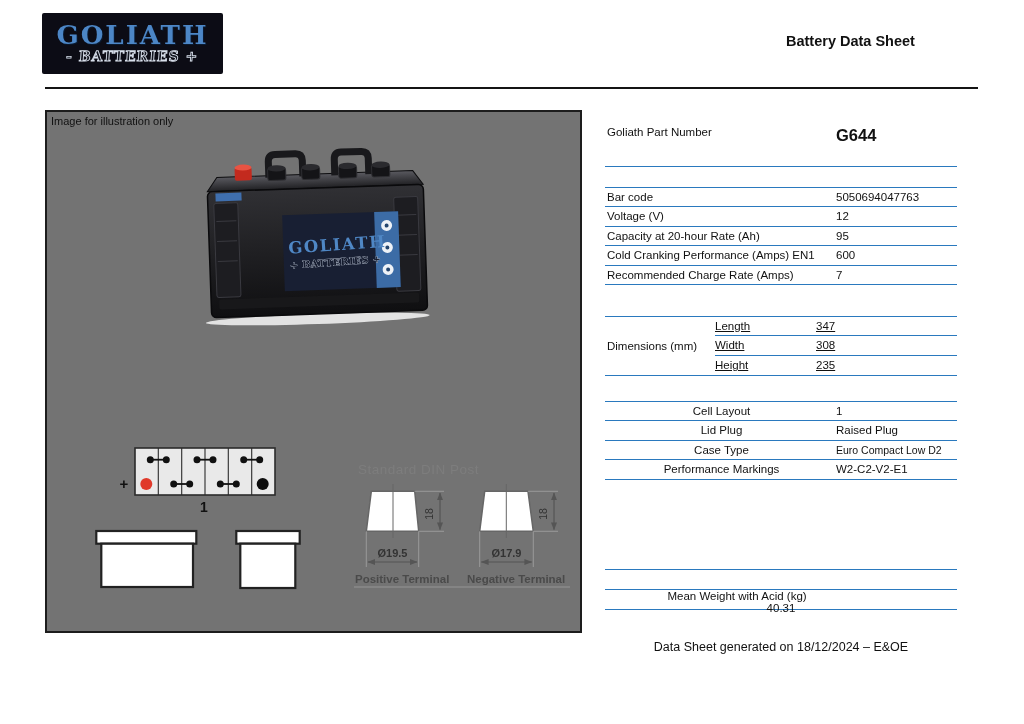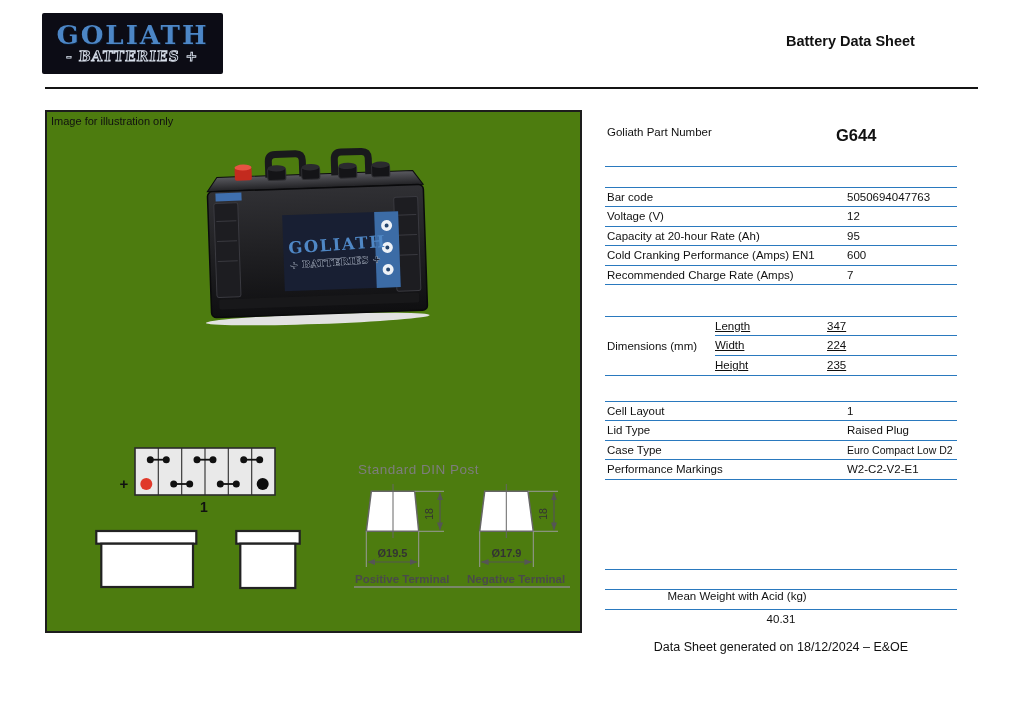--- a/index.html
+++ b/index.html
@@ -23,33 +23,33 @@
     font-family:"DejaVu Serif", serif; font-weight:bold; font-size:14px;
     color:#12151f; letter-spacing:1px; line-height:1.25;
     -webkit-text-stroke:0.9px #d8dfeb; transform:skewX(-4deg);
   }
   .doc-title{ position:absolute; left:786px; top:33px; font-size:14.5px; font-weight:bold; }
   .top-rule{ position:absolute; left:45px; top:87px; width:933px; height:2px; background:#141414; }
 
   
   .illus-box{
     position:absolute; left:45px; top:110px; width:537px; height:523px;
-    border:2px solid #1d1d1d; background:#4d7c0f;
+    border:2px solid #1d1d1d; background:#737373;
   }
   .illus-note{ position:absolute; left:4px; top:3px; font-size:11px; }
   .abs{ position:absolute; }
 
   
   .col{ position:absolute; left:605px; width:352px; }
   .pn-row{ top:126px; height:32px; display:flex; }
   .pn-row .lbl{ width:231px; padding-left:2px; font-size:11.5px; }
   .pn-row .val{ font-size:16.5px; font-weight:bold; }
   .hline{ border-top:1.5px solid var(--blue); height:0; }
   .group{ border-top:1.5px solid var(--blue); }
-  .spec-row{ display:flex; align-items:center; height:19.5px; border-bottom:1.5px solid var(--blue); font-size:11.5px;gap:11px; }
+  .spec-row{ display:flex; align-items:center; height:19.5px; border-bottom:1.5px solid var(--blue); font-size:11.5px; }
   .spec-row .lbl{ width:231px; padding-left:2px; }
   .spec-row .val.small{ font-size:10.5px; }
   .dims{ position:relative; }
   .dims-label{
     position:absolute; left:2px; top:0; height:100%; display:flex; align-items:center; font-size:11.5px;
   }
   .dim-rows{ margin-left:110px;text-decoration:underline; }
   .dim-rows .spec-row .lbl{ width:101px; padding-left:0; }
   .dim-rows .spec-row:last-child{ border-bottom:none; }
   .dims{ border-bottom:1.5px solid var(--blue); }
@@ -248,36 +248,36 @@
 
 <div class="col group dims" style="top:315.5px;">
   <div class="dims-label">Dimensions (mm)</div>
   <div class="dim-rows">
       <div class="spec-row">
         <span class="lbl">Length</span>
         <span class="val">347</span>
       </div>
       <div class="spec-row">
         <span class="lbl">Width</span>
-        <span class="val">224</span>
+        <span class="val">308</span>
       </div>
       <div class="spec-row">
         <span class="lbl">Height</span>
         <span class="val">235</span>
       </div>
     </div>
 </div>
 
-<div class="col group" style="top:400.5px;">
+<div class="col group" style="top:400.5px;text-align:center;">
     <div class="spec-row">
       <span class="lbl">Cell Layout</span>
       <span class="val">1</span>
     </div>
     <div class="spec-row">
-      <span class="lbl">Lid Type</span>
+      <span class="lbl">Lid Plug</span>
       <span class="val">Raised Plug</span>
     </div>
     <div class="spec-row">
       <span class="lbl">Case Type</span>
       <span class="val small">Euro Compact Low D2</span>
     </div>
     <div class="spec-row">
       <span class="lbl">Performance Markings</span>
       <span class="val">W2-C2-V2-E1</span>
     </div>

